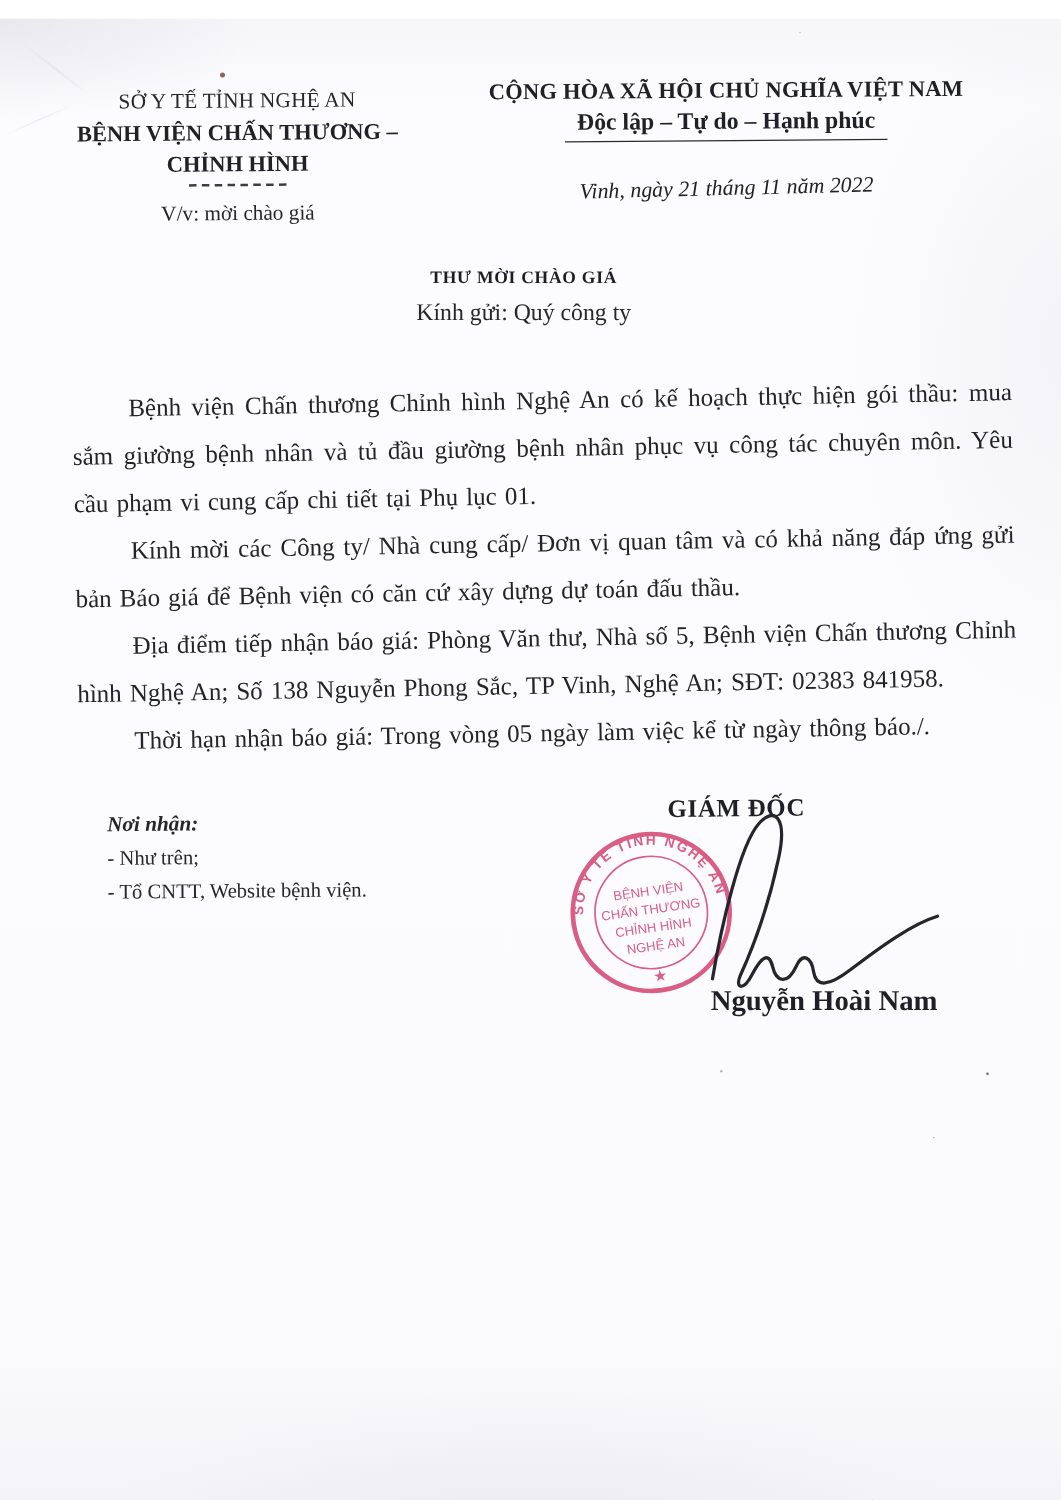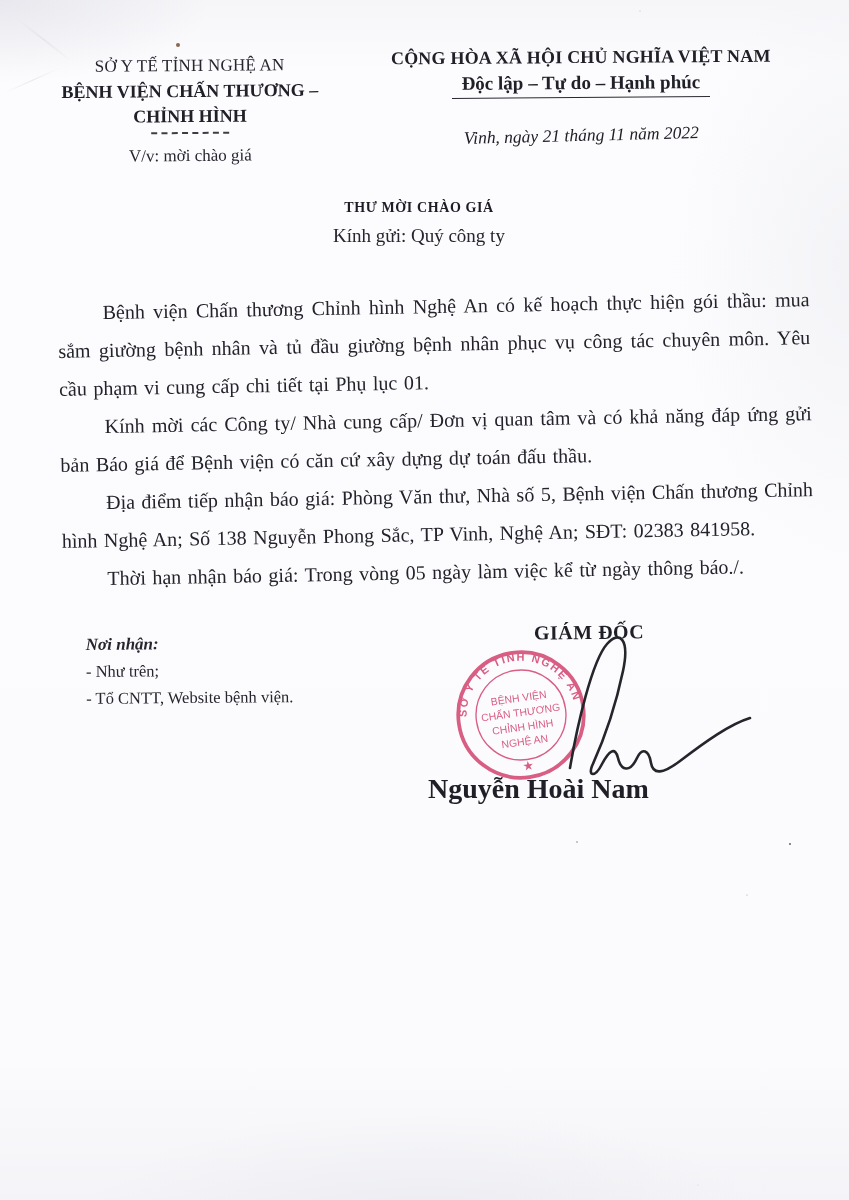--- a/index.html
+++ b/index.html
@@ -8,20 +8,21 @@
     font-family:"Liberation Serif","DejaVu Serif",serif;
     background:#ffffff;
   }
   .page{
     position:absolute;inset:0;
     background:
       radial-gradient(ellipse 500px 180px at 50% 103%, rgba(190,192,205,.18), transparent 70%),
       radial-gradient(ellipse 300px 120px at 0% 0%, rgba(180,182,196,.22), transparent 70%),
       radial-gradient(ellipse 260px 420px at 101% 22%, rgba(190,192,205,.14), transparent 70%),
       linear-gradient(180deg,#f6f6f9 0%,#fcfcfe 6%,#fbfbfd 88%,#f4f4f8 100%);
+    margin-top: 15px;
   }
   .crease{position:absolute;background:linear-gradient(90deg,transparent,#e3e3ea,transparent);opacity:.8;}
   .speck{position:absolute;left:176px;top:43px;width:4px;height:4px;border-radius:50%;background:#8a6750;
     box-shadow:399px 797px 0 -1px #b6b6c0, 612px 799px 0 -1px #63636b,
                569px 850px 0 -1.5px #8f8f97, 462px -34px 0 -1.5px #a9a9b2,
                520px 1140px 0 -1.5px #c2c2cc;}
   
   .org-block{position:absolute;left:48px;top:56px;width:284px;text-align:center;color:#26262e;transform:rotate(-.5deg);}
   .org-parent{font-size:17px;letter-spacing:.2px;}
   .org-name{font-size:18px;font-weight:bold;line-height:25px;margin-top:3px;color:#202028;}
@@ -39,22 +40,22 @@
   .body-text{position:absolute;left:60px;top:287px;width:752px;color:#23242b;
     font-size:20px;line-height:38px;text-align:justify;transform:rotate(-1.05deg);}
   .body-text p{margin:0;text-indent:45px;word-spacing:1.5px;}
   .body-text p.oneline{white-space:nowrap;}
   
   .recipients{position:absolute;left:86px;top:634px;color:#26262e;transform:rotate(-.5deg);}
   .recipients .label{font-size:17px;font-weight:bold;font-style:italic;}
   .recipients .item{font-size:16.5px;margin-top:7px;}
   .director{position:absolute;left:428px;top:621px;width:322px;text-align:center;
     font-size:20px;font-weight:bold;letter-spacing:.5px;color:#1f1f27;transform:rotate(-.6deg);}
-  .signer{position:absolute;left:428px;top:773px;width:322px;text-align:left;
-    font-size:28px;font-weight:bold;color:#1f1f27;font-family:Liberation Serif, serif;}
+  .signer{position:absolute;left:428px;top:773px;width:322px;text-align:right;
+    font-size:23px;font-weight:bold;color:#1f1f27;font-family:Liberation Serif, serif;}
   .stamp{position:absolute;left:452px;top:646px;width:138px;height:138px;transform:rotate(-8deg);opacity:.92;}
   .stamp text{font-family:"Liberation Sans","DejaVu Sans",sans-serif;}
   .signature{position:absolute;left:522px;top:626px;width:250px;height:160px;}
 </style>
 </head>
 <body>
 
 <div class="page">
 
   <div class="crease" style="left:8px;top:38px;width:70px;height:2px;transform:rotate(38deg);"></div>

